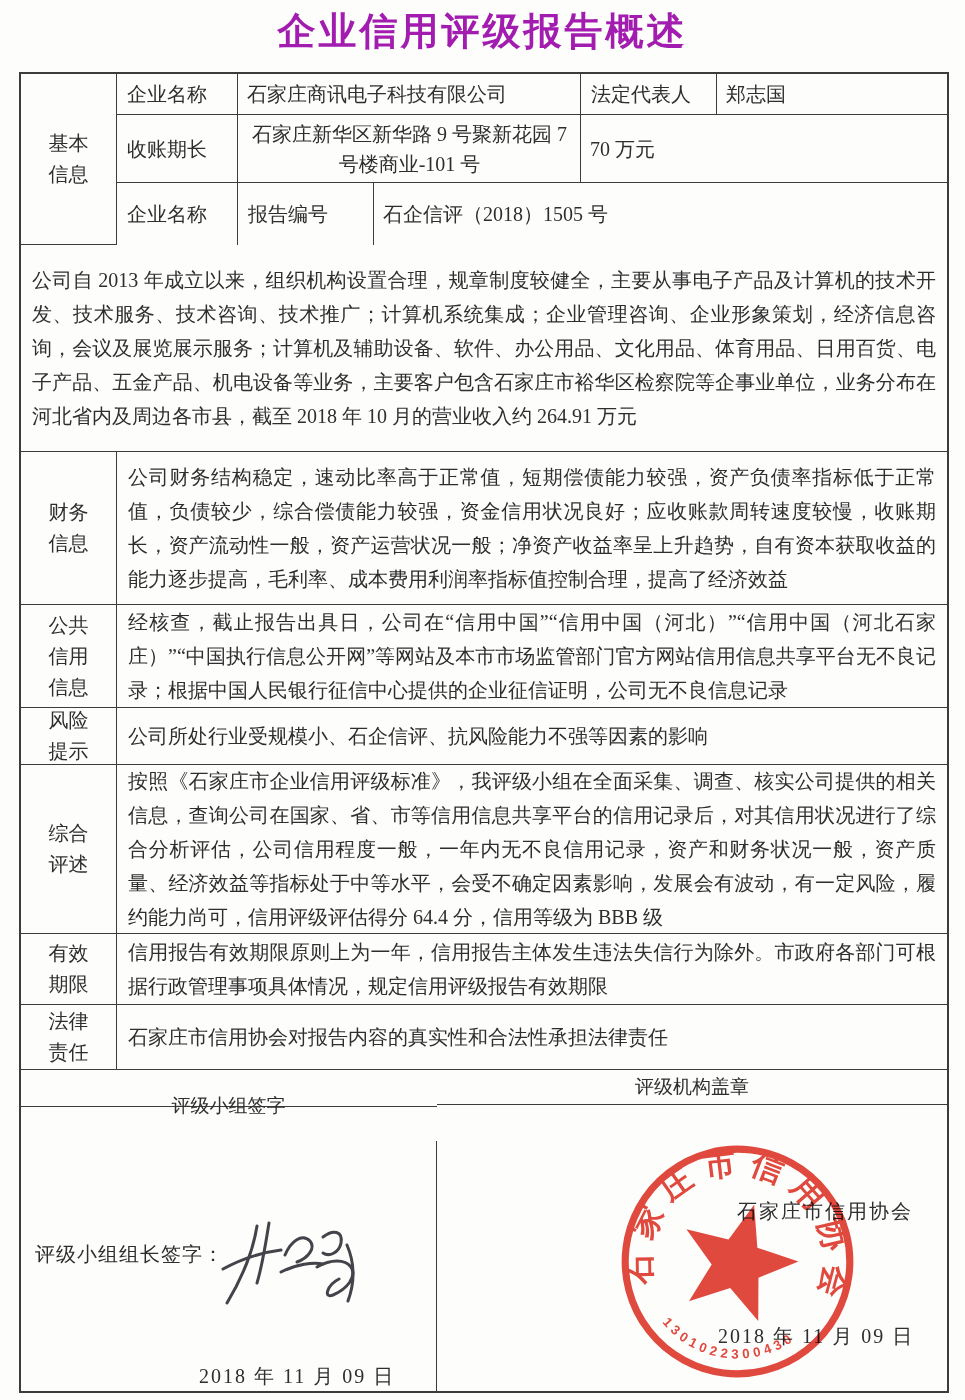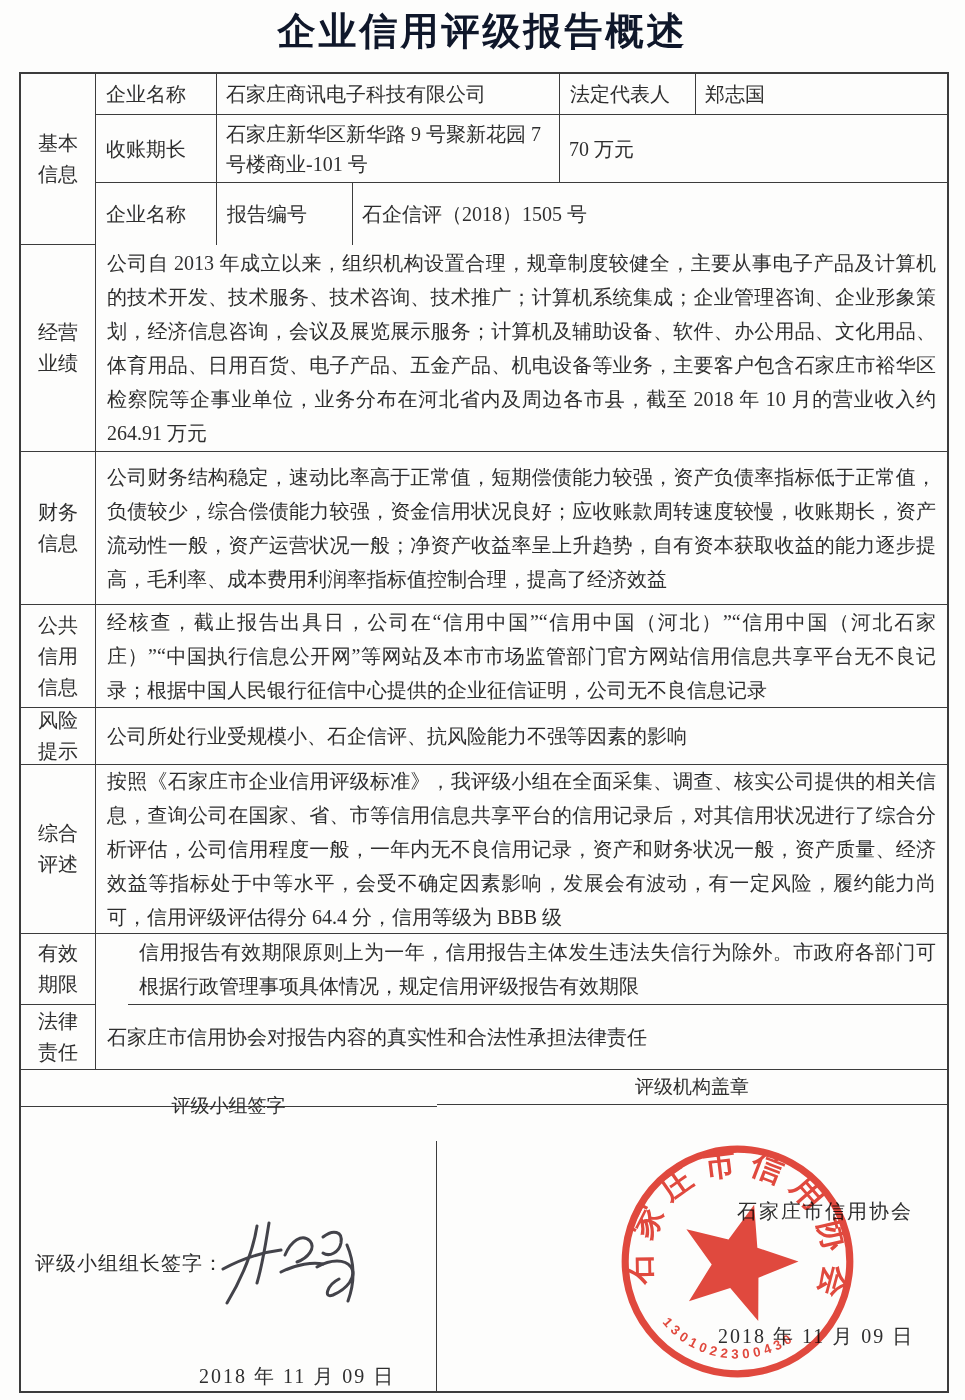--- a/index.html
+++ b/index.html
@@ -3,58 +3,58 @@
 <meta charset="utf-8">
 <style>
   * { margin:0; padding:0; box-sizing:border-box; }
   body { background:#e8e8e6; font-family:"Liberation Serif","DejaVu Serif",serif; }
   .page {
     position:relative; width:965px; height:1400px; margin:0 auto;
     background:#fdfdfc; color:#2e2e2e; overflow:hidden;
   }
   .title {
     position:absolute; top:6px; left:0; right:0;
-    text-align:center; font-size:38px; font-weight:700; letter-spacing:3px; color:#0f172a;
+    text-align:center; font-size:38px; font-weight:700; letter-spacing:3px; color:#a21caf;
   }
   .table {
     position:absolute; left:19px; top:72px; width:930px; height:1321px;
     border:2px solid #3c3c3c; display:flex; flex-direction:column;
     font-size:20px;
   }
   .row { display:flex; flex-shrink:0; }
-  .cell { border-right:1.5px solid #3c3c3c; border-bottom:1.5px solid #3c3c3c; }
+  .cell { border-right:1.5px solid #3c3c3c; border-bottom:1.5px solid #3c3c3c;text-align:center; }
   .cell:last-child { border-right:none; }
   .seclabel {
-    width:75px; display:flex; align-items:center; justify-content:center;
+    width:96px; display:flex; align-items:center; justify-content:center;
     text-align:right; white-space:pre-line; line-height:31px; flex-shrink:0;
   }
   .basic-right { flex:1; display:flex; flex-direction:column; }
   .b-row { display:flex; flex-shrink:0; }
   .b-label1 { width:121px; }
   .b-value1 { width:343px; }
   .b-label2 { width:136px; }
   .b-value2 { flex:1; }
   .b-cell { display:flex; align-items:center; padding-left:10px; line-height:30px; }
   .b-cell.v { padding-left:9px; padding-right:8px; }
   .r1 { height:41px; } .r2 { height:68px; } .r3 { height:62px; }
   .r3 .b-cell { border-bottom:none; }
   .para {
     flex:1; display:flex; align-items:center; padding:0 11px;
     line-height:34px; text-align:justify;
   }
   .h-biz  { height:207px; } .h-fin  { height:153px; } .h-pub { height:103px; }
-  .h-risk { height:57px; }  .h-sum  { height:169px; } .h-valid { height:71px;gap:32px; }
+  .h-risk { height:57px; }  .h-sum  { height:169px; } .h-valid { height:71px; }
   .h-legal{ height:65px; }
   .f-head { height:35px; }
   .f-head .cell { display:flex; align-items:center; justify-content:center; font-size:19px; }
   .f-left  { width:416px; flex-shrink:0;margin-top:36px; }
   .f-right { flex:1; }
   .f-body { flex:1; }
   .f-body .cell { position:relative; border-bottom:none; }
-  .sign-label { position:absolute; left:14px; top:109px; font-size:20px; letter-spacing:1px; }
+  .sign-label { position:absolute; left:14px; top:100px; font-size:20px; letter-spacing:1px; }
   .signature-svg { position:absolute; left:198px; top:80px; }
   .date-left  { position:absolute; left:178px; top:222px; font-size:20px; letter-spacing:2px; }
   .agency-name{ position:absolute; left:300px; top:93px; font-size:20px; letter-spacing:2px; }
   .date-right { position:absolute; left:281px; top:218px; font-size:20px; letter-spacing:2px; }
   .seal-svg { position:absolute; left:178px; top:34px; mix-blend-mode:multiply; opacity:.92; }
 </style>
 </head>
 <body>
 
 <div class="page">
@@ -80,22 +80,20 @@
         </div>
         <div class="b-row r3" style="flex:1">
           <div class="cell b-cell b-label1">企业名称</div>
           <div class="cell b-cell b-label2">报告编号</div>
           <div class="cell b-cell v b-value2">石企信评（2018）1505 号</div>
         </div>
       </div>
     </div>
 
     <div class="row h-biz">
-      <div class="cell seclabel">经营
-业绩</div>
       <div class="cell para">公司自 2013 年成立以来，组织机构设置合理，规章制度较健全，主要从事电子产品及计算机的技术开发、技术服务、技术咨询、技术推广；计算机系统集成；企业管理咨询、企业形象策划，经济信息咨询，会议及展览展示服务；计算机及辅助设备、软件、办公用品、文化用品、体育用品、日用百货、电子产品、五金产品、机电设备等业务，主要客户包含石家庄市裕华区检察院等企事业单位，业务分布在河北省内及周边各市县，截至 2018 年 10 月的营业收入约 264.91 万元</div>
     </div>
 
     <div class="row h-fin">
       <div class="cell seclabel">财务
 信息</div>
       <div class="cell para">公司财务结构稳定，速动比率高于正常值，短期偿债能力较强，资产负债率指标低于正常值，负债较少，综合偿债能力较强，资金信用状况良好；应收账款周转速度较慢，收账期长，资产流动性一般，资产运营状况一般；净资产收益率呈上升趋势，自有资本获取收益的能力逐步提高，毛利率、成本费用利润率指标值控制合理，提高了经济效益</div>
     </div>
 
     <div class="row h-pub">

